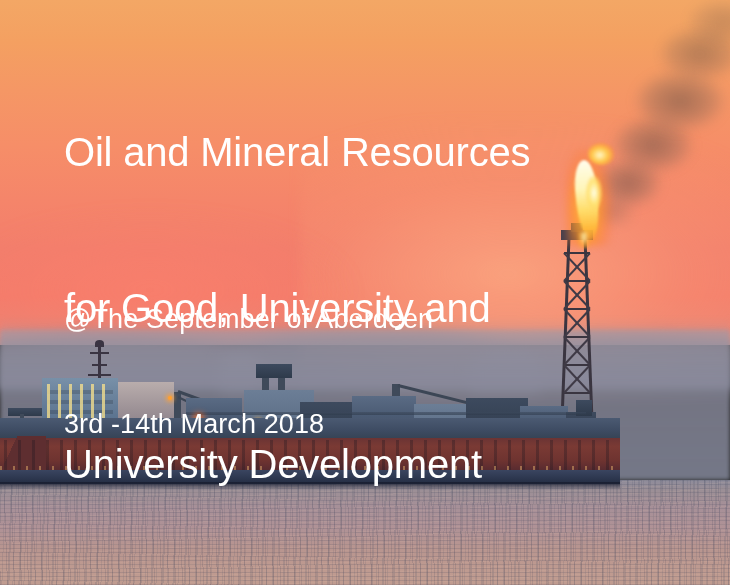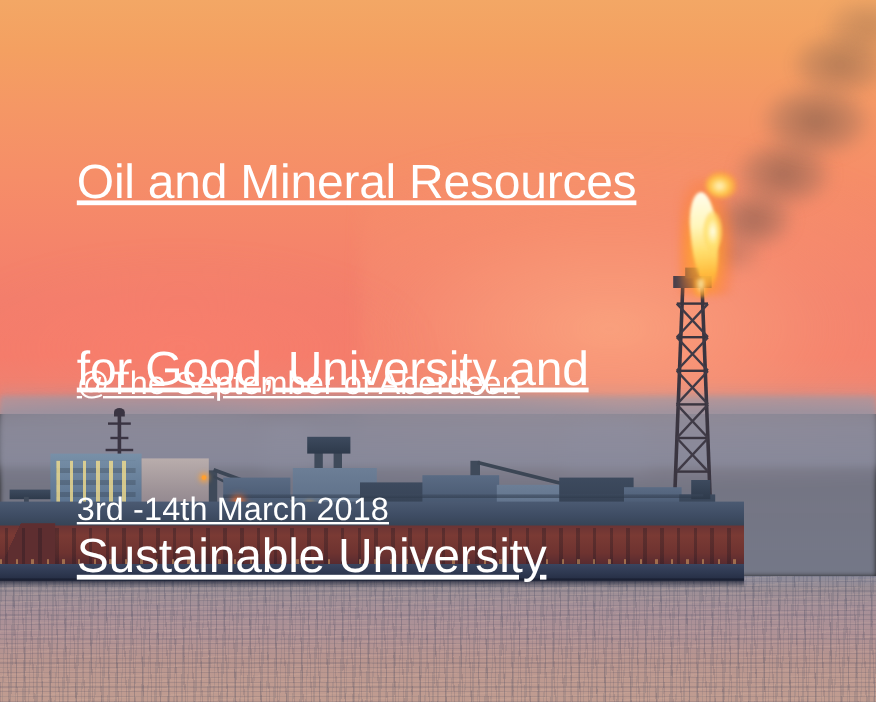--- a/index.html
+++ b/index.html
@@ -350,21 +350,21 @@
     position: absolute;
     left: 64px; top: 232px;
     width: 600px;
     color: #FFFFFF;
     font-size: 27px;
     font-weight: 300;
     line-height: 35px;
     letter-spacing: 0.1px;
     white-space: pre;
   }
-  .tline, .sline { display: block; text-decoration: underline; }
+  .tline, .sline { display: block; }
 </style>
 </head>
 <body>
 
 <div class="poster">
 
   <div class="sky"></div>
   <div class="sky-glow"></div>
   <div class="sky-glow2"></div>
 
@@ -472,21 +472,21 @@
     <div class="bow-wedge"></div>
     <div class="hull-ribs"></div>
     <div class="hull-stripe-lights"></div>
     <div class="hull-boottop"></div>
     <div class="hull-shadow"></div>
   </div>
 
   <div class="title">
     <span class="tline">Oil and Mineral Resources</span>
     <span class="tline">for Good, University and</span>
-    <span class="tline">Sustainable University</span>
+    <span class="tline">University Development</span>
     
   </div>
 
   <div class="subtitle">
     <span class="sline">@The September of Aberdeen</span>
     <span class="sline">3rd -14th March 2018</span>
   </div>
 
 </div>
 

